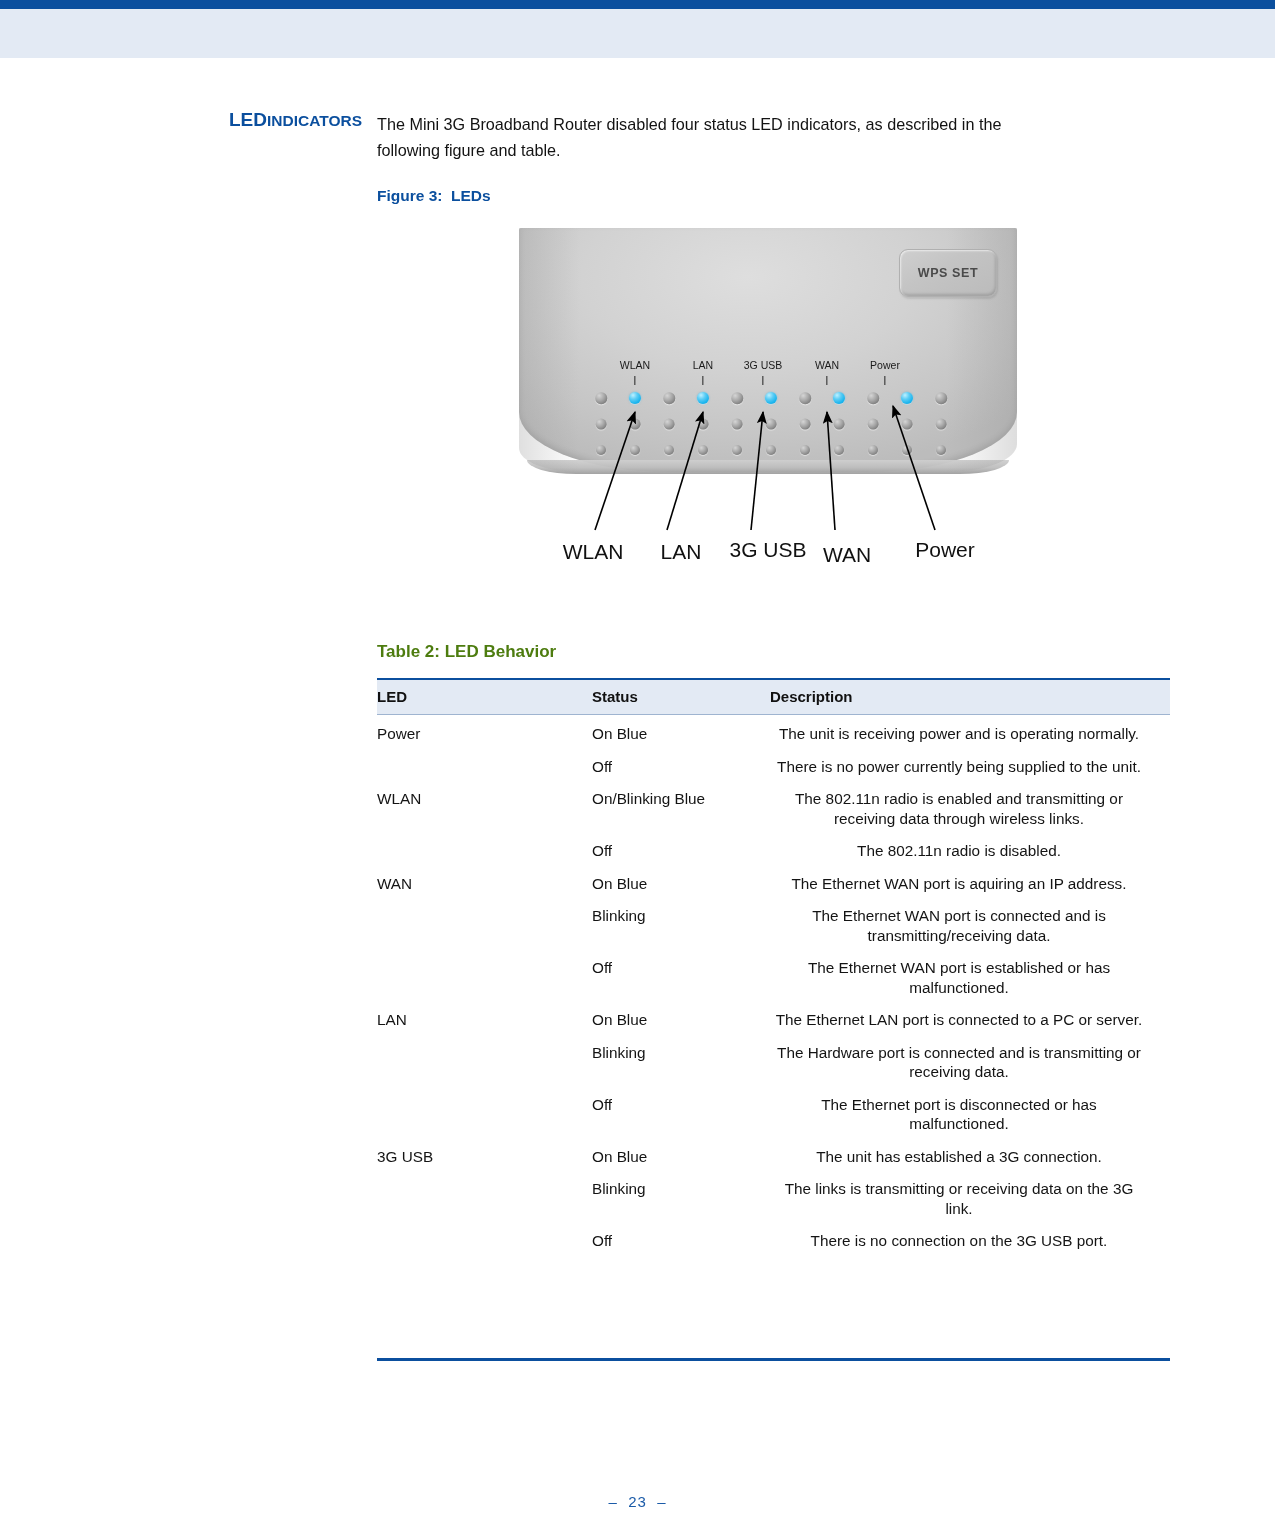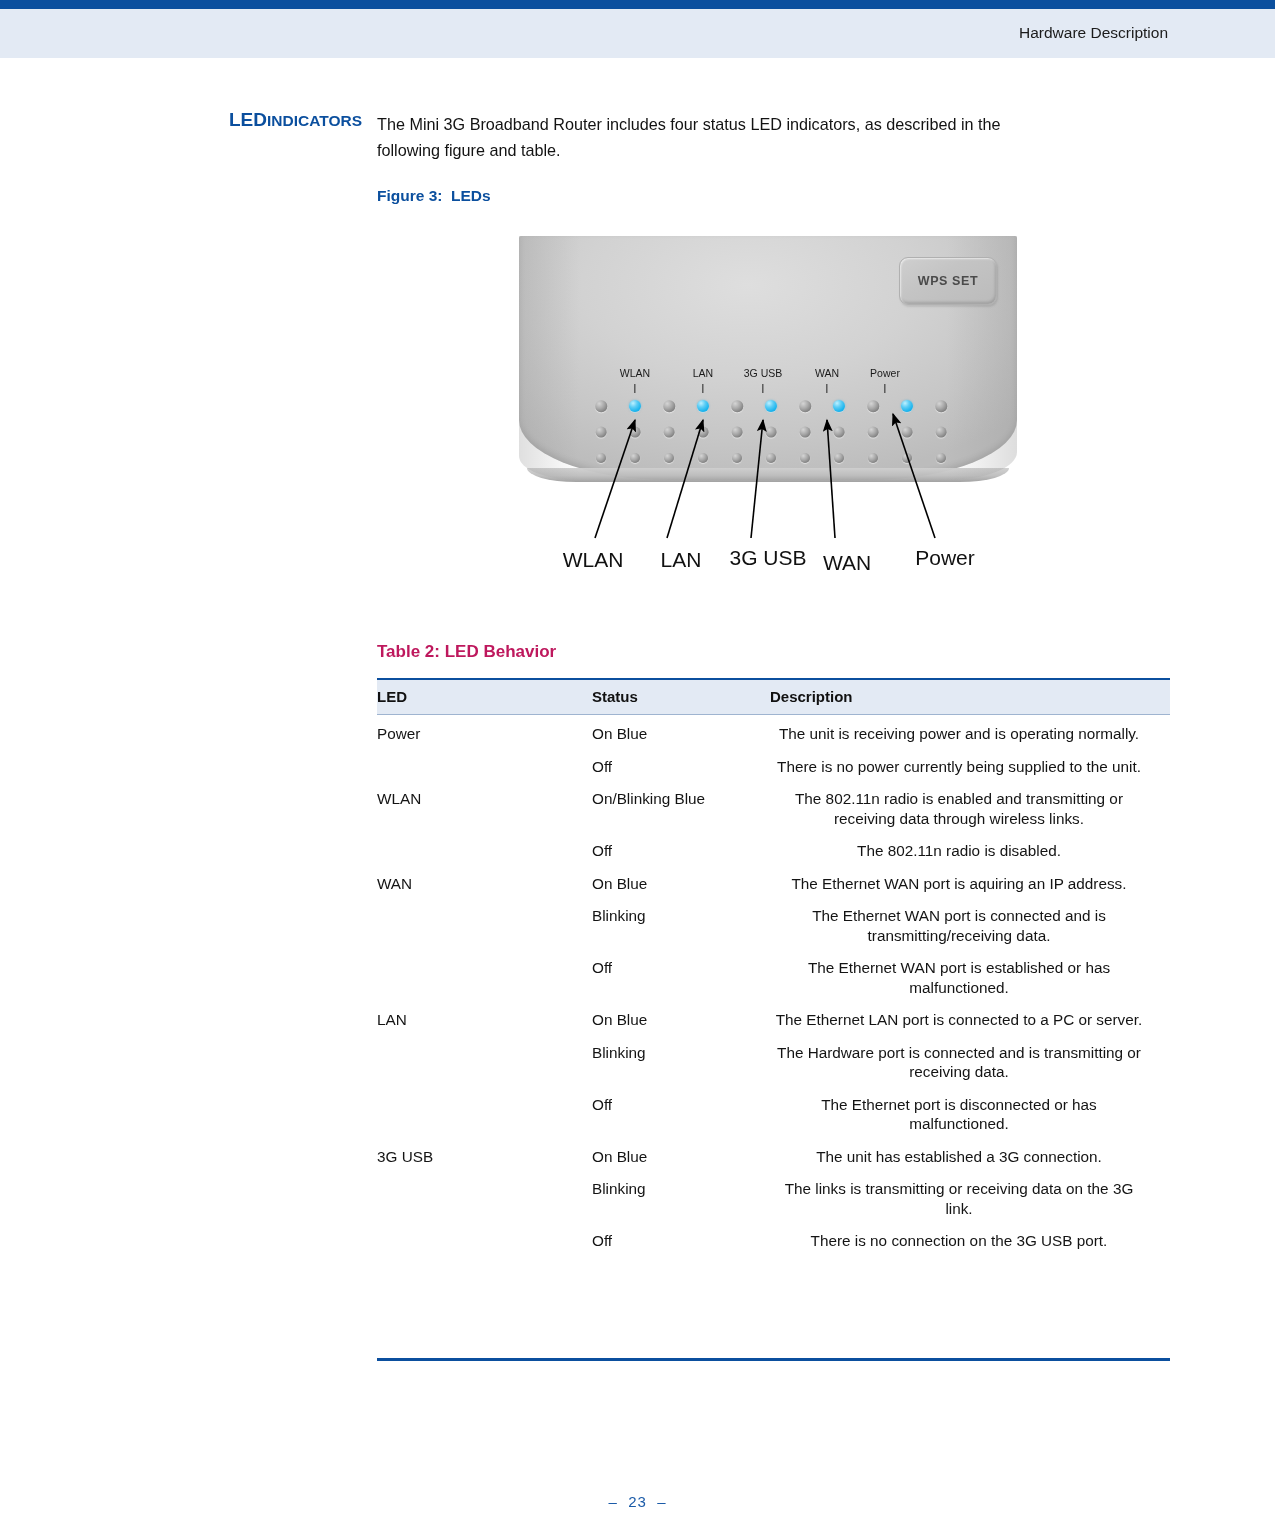--- a/index.html
+++ b/index.html
@@ -86,21 +86,21 @@
     left: 377px; top: 187px;
     font-size: 15.5px;
     font-weight: bold;
     color: #0B4F9E;
     white-space: pre;
   }
 
   
   #figure {
     position: absolute;
-    left: 513px; top: 236px;
+    left: 513px; top: 228px;
     width: 508px; height: 338px;
   }
   .router-body {
     position: absolute;
     left: 6px; top: 0px;
     width: 498px; height: 244px;
     background:
       radial-gradient(ellipse 360px 200px at 46% 20%, #dedede 0%, #d2d2d2 46%, #c6c6c6 78%, #bcbcbc 100%);
     border-radius: 2px 2px 150px 150px / 2px 2px 60px 60px;
     box-shadow: inset 0 -3px 6px rgba(0,0,0,0.12);
@@ -198,21 +198,21 @@
     white-space: nowrap;
     transform: translateX(-50%);
   }
 
   
   .tbl-caption {
     position: absolute;
     left: 377px; top: 642px;
     font-size: 17px;
     font-weight: bold;
-    color: #be185d;
+    color: #4d7c0f;
     white-space: nowrap;
   }
   #tbl {
     position: absolute;
     left: 377px; top: 678px;
     width: 793px;
   }
   #tbl table {
     border-collapse: collapse;
     width: 793px;
@@ -262,29 +262,28 @@
   }
 </style>
 </head>
 <body>
 
 <div id="page">
 
   <div class="hdr-rule"></div>
   <div class="hdr-band">
     <div class="hdr-text">
-      <div class="hdr-line2">Hardware Description</div>
     </div>
   </div>
 
   <div class="side-heading">
     <span>LED</span><span class="sc">INDICATORS</span>
   </div>
 
-  <div class="body-para">The Mini 3G Broadband Router includes four status LED indicators, as described in the following figure and table.</div>
+  <div class="body-para">The Mini 3G Broadband Router disabled four status LED indicators, as described in the following figure and table.</div>
 
   <div class="fig-caption">Figure 3:  LEDs</div>
 
   <div id="figure">
 
     <div class="router-body"></div>
     <div class="router-lip"></div>
     <div class="router-shade-l"></div>
     <div class="router-shade-r"></div>
 

